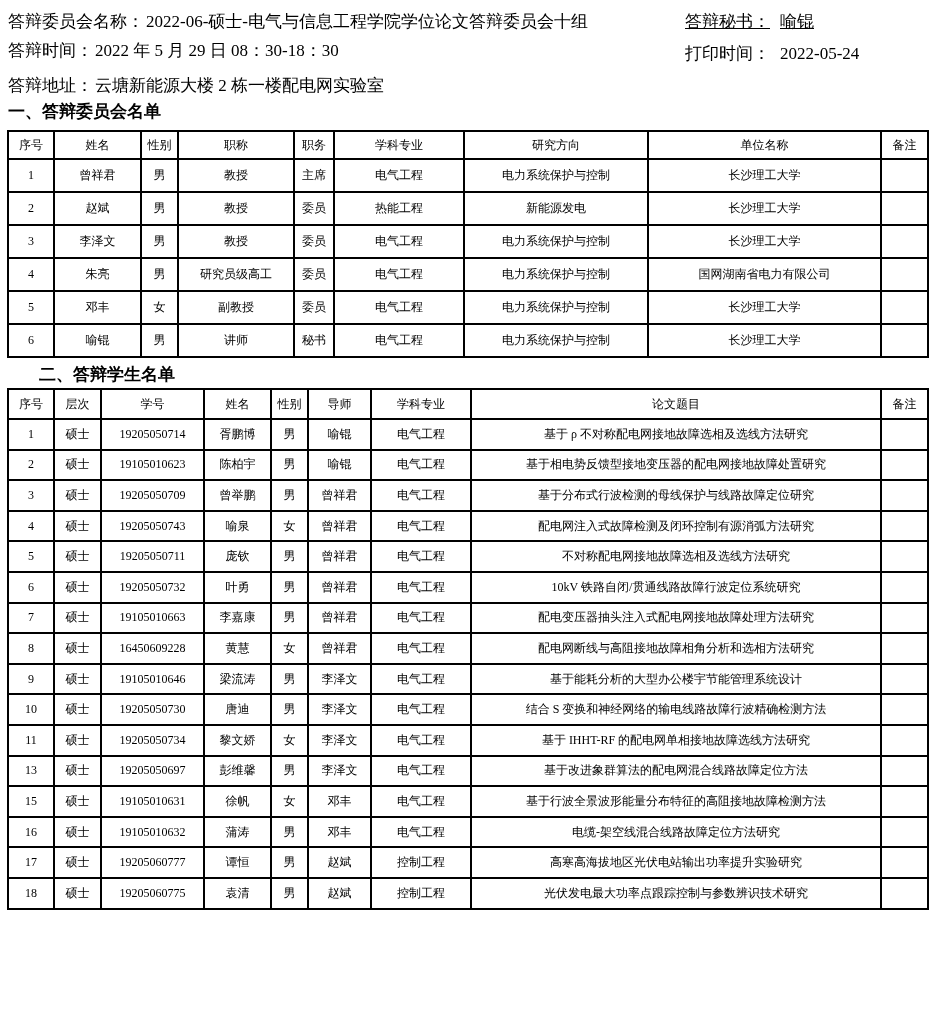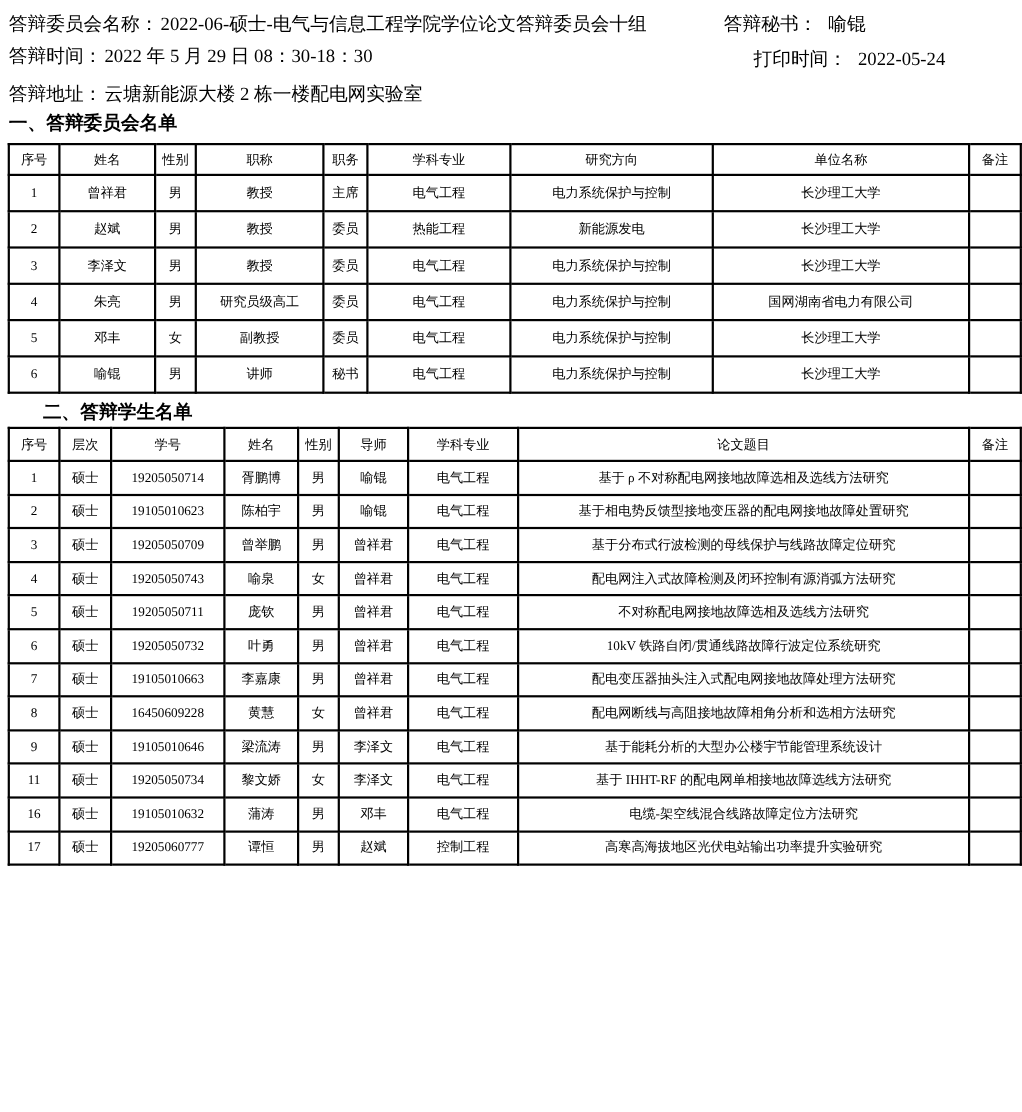--- a/index.html
+++ b/index.html
@@ -55,21 +55,21 @@
   #students-table { top: 388px; }
   #students-table th { height: 28px; }
   #students-table td { height: 28.6px; }
 </style>
 </head>
 <body>
 
 <div class="hdr-line hdr-left" style="top:12px; left:8px;">
   <span class="lbl">答辩委员会名称：</span><span class="val">2022-06-硕士-电气与信息工程学院学位论文答辩委员会十组</span>
 </div>
-<div class="hdr-line hdr-right" style="top:12px; left:658px;">
+<div class="hdr-line hdr-right" style="top:12px; left:685px;text-decoration:underline;">
   <span class="lbl">答辩秘书：</span><span class="val">喻锟</span>
 </div>
 <div class="hdr-line hdr-left" style="top:41px; left:8px;">
   <span class="lbl">答辩时间：</span><span class="val">2022 年 5 月 29 日 08：30-18：30</span>
 </div>
 <div class="hdr-line hdr-right" style="top:44px; left:685px;">
   <span class="lbl">打印时间：</span><span class="val">2022-05-24</span>
 </div>
 <div class="hdr-line hdr-left" style="top:76px; left:8px;">
   <span class="lbl">答辩地址：</span><span class="val">云塘新能源大楼 2 栋一楼配电网实验室</span>
@@ -293,28 +293,61 @@
         <td>硕士</td>
         <td>19105010646</td>
         <td>梁流涛</td>
         <td>男</td>
         <td>李泽文</td>
         <td>电气工程</td>
         <td>基于能耗分析的大型办公楼宇节能管理系统设计</td>
         <td></td>
       </tr>
       <tr>
+        <td>10</td>
+        <td>硕士</td>
+        <td>19205050730</td>
+        <td>唐迪</td>
+        <td>男</td>
+        <td>李泽文</td>
+        <td>电气工程</td>
+        <td>结合 S 变换和神经网络的输电线路故障行波精确检测方法</td>
+        <td></td>
+      </tr>
+      <tr>
         <td>11</td>
         <td>硕士</td>
         <td>19205050734</td>
         <td>黎文娇</td>
         <td>女</td>
         <td>李泽文</td>
         <td>电气工程</td>
         <td>基于 IHHT-RF 的配电网单相接地故障选线方法研究</td>
+        <td></td>
+      </tr>
+      <tr>
+        <td>13</td>
+        <td>硕士</td>
+        <td>19205050697</td>
+        <td>彭维馨</td>
+        <td>男</td>
+        <td>李泽文</td>
+        <td>电气工程</td>
+        <td>基于改进象群算法的配电网混合线路故障定位方法</td>
+        <td></td>
+      </tr>
+      <tr>
+        <td>15</td>
+        <td>硕士</td>
+        <td>19105010631</td>
+        <td>徐帆</td>
+        <td>女</td>
+        <td>邓丰</td>
+        <td>电气工程</td>
+        <td>基于行波全景波形能量分布特征的高阻接地故障检测方法</td>
         <td></td>
       </tr>
       <tr>
         <td>16</td>
         <td>硕士</td>
         <td>19105010632</td>
         <td>蒲涛</td>
         <td>男</td>
         <td>邓丰</td>
         <td>电气工程</td>
@@ -325,14 +358,25 @@
         <td>17</td>
         <td>硕士</td>
         <td>19205060777</td>
         <td>谭恒</td>
         <td>男</td>
         <td>赵斌</td>
         <td>控制工程</td>
         <td>高寒高海拔地区光伏电站输出功率提升实验研究</td>
         <td></td>
       </tr>
+      <tr>
+        <td>18</td>
+        <td>硕士</td>
+        <td>19205060775</td>
+        <td>袁清</td>
+        <td>男</td>
+        <td>赵斌</td>
+        <td>控制工程</td>
+        <td>光伏发电最大功率点跟踪控制与参数辨识技术研究</td>
+        <td></td>
+      </tr>
     </tbody>
 </table>
 
 </body></html>

